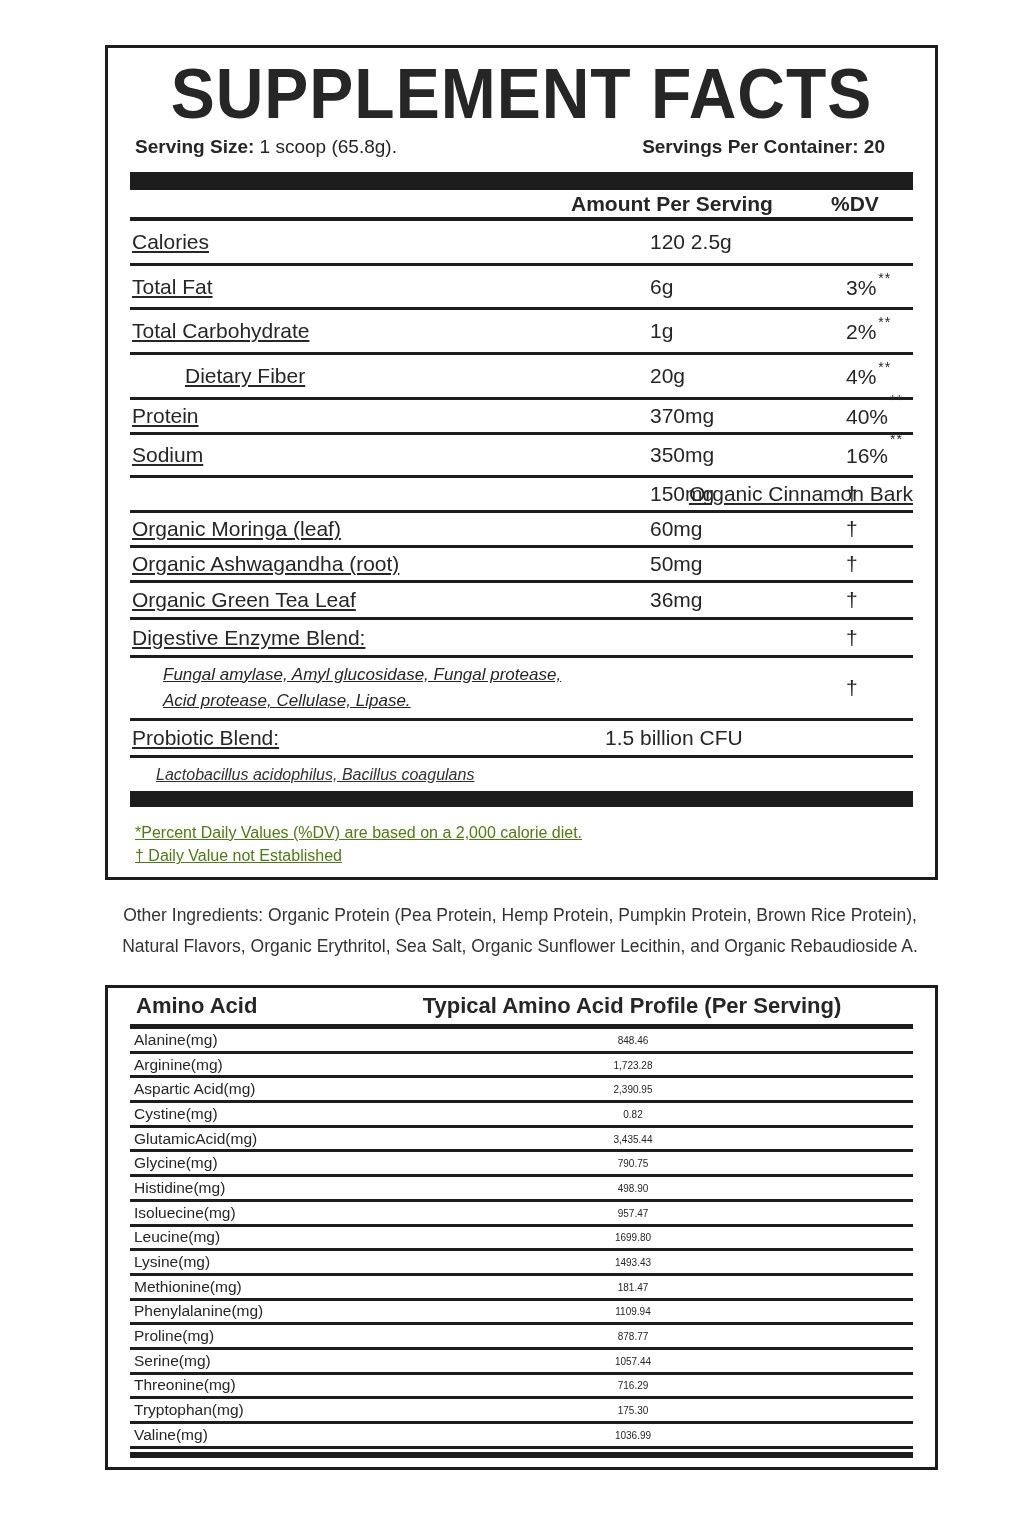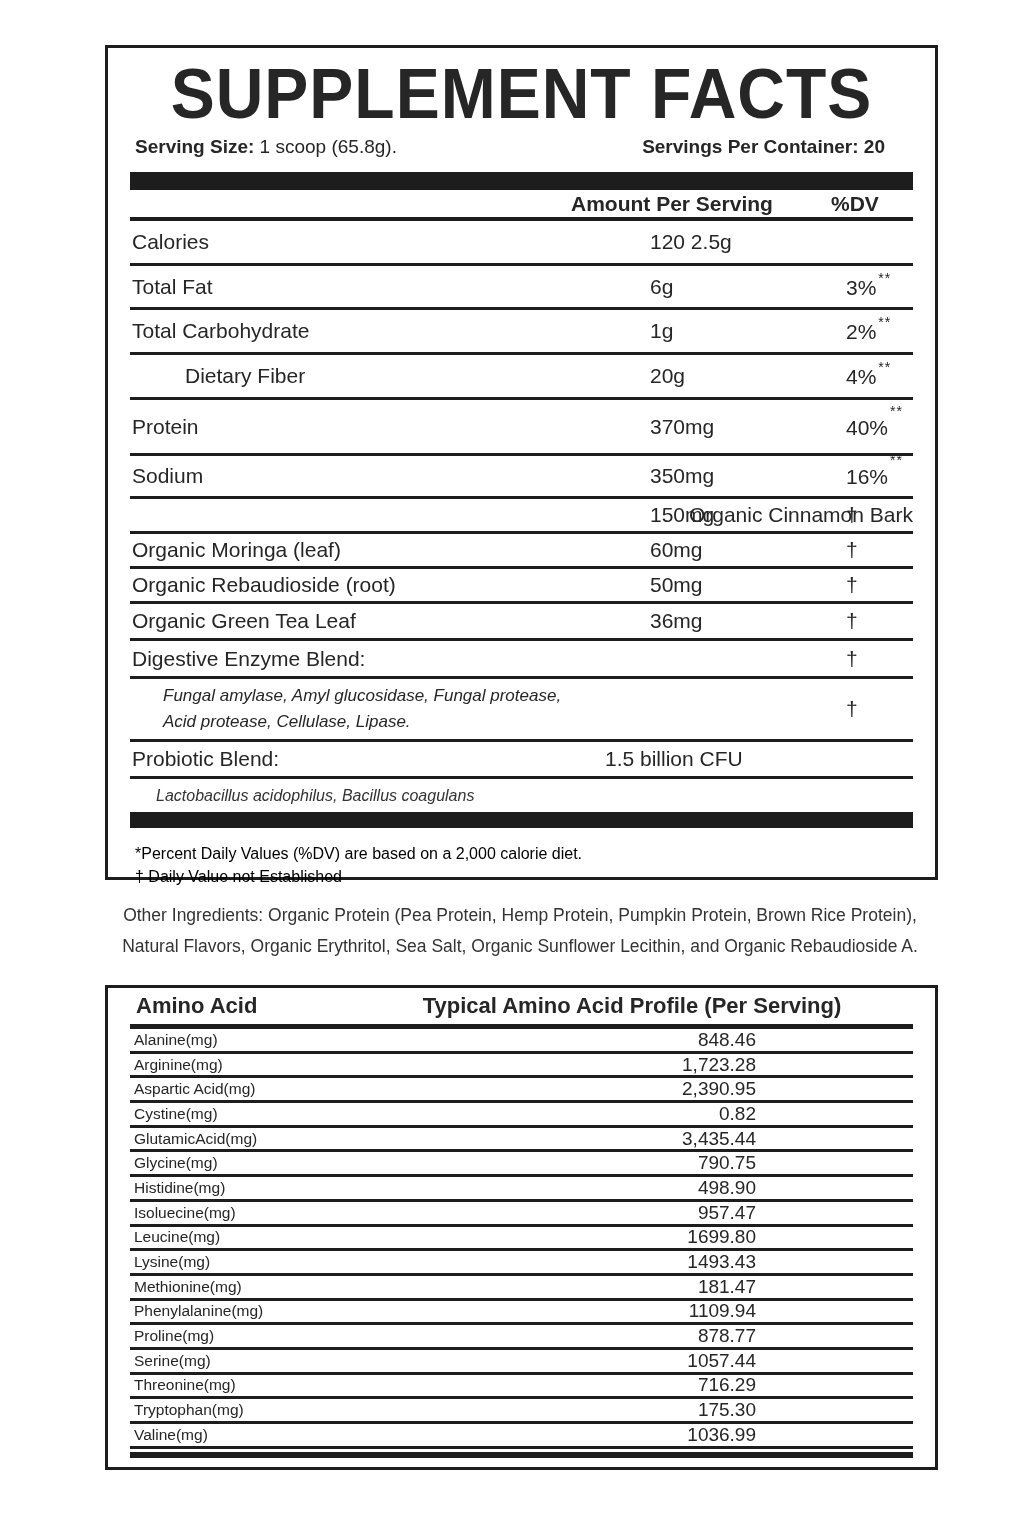--- a/index.html
+++ b/index.html
@@ -24,53 +24,53 @@
   .thickbar { height:18px; background:#1d1d1d; margin-top:14px; }
 
   .col-header { position:relative; height:31px; border-bottom:4px solid #1d1d1d; }
   .col-amount { position:absolute; left:441px; top:50%; transform:translateY(-50%);
                 font-weight:bold; font-size:21px; color:#262626; }
   .col-dv { position:absolute; left:701px; top:50%; transform:translateY(-50%);
             font-weight:bold; font-size:21px; color:#262626; }
 
   .frow { position:relative; border-bottom:3px solid #1d1d1d; display:flex; align-items:center; }
   .frow.nosep { border-bottom:none; }
-  .flabel { font-size:21px; color:#262626; padding-left:2px; }
+  .flabel { font-size:21px; color:#262626; padding-left:2px;text-decoration:underline; }
   .flabel.indent { padding-left:55px; }
   .flabel.ital { font-style:italic; font-size:17px; line-height:1.55; padding-left:33px;
                  white-space:pre-line; }
   .flabel.ital2 { font-style:italic; font-size:16px; padding-left:26px; color:#333; }
   .famount { position:absolute; left:520px; top:50%; transform:translateY(-50%);
              font-size:21px; color:#262626; white-space:nowrap; }
   .famount.wide { left:475px; }
   .fdv { position:absolute; left:716px; top:50%; transform:translateY(-50%);
          font-size:21px; color:#262626; white-space:nowrap; }
   .fdv sup { font-size:14px; position:relative; top:-4px; margin-left:2px; letter-spacing:1px; }
   .fdv sup.hi { top:-11px; }
 
-  .footnotes { margin-top:14px; padding-left:5px; font-size:16px; line-height:1.45; color:#000000; }
+  .footnotes { margin-top:14px; padding-left:5px; font-size:16px; line-height:1.45; color:#4d7c0f;text-decoration:underline; }
 
   
   .other-ing { position:absolute; left:100px; top:900px; width:824px; text-align:center;
                font-size:17.5px; line-height:1.75; color:#333; }
 
   
   .aa-box { position:absolute; left:97px; top:985px; width:833px; height:485px;
             border:3px solid #1d1d1d; background:#fff; }
   .aa-inner { margin:0 22px; }
   .aa-header { position:relative; height:41px; border-bottom:5px solid #1d1d1d;
                display:flex; align-items:center; }
   .aa-col-name { font-weight:bold; font-size:22px; padding-left:6px; color:#262626; }
   .aa-col-profile { position:absolute; left:277px; width:450px; text-align:center;
                     font-weight:bold; font-size:22px; color:#262626; }
   .arow { position:relative; height:24.7px; border-bottom:3px solid #1d1d1d;
           display:flex; align-items:center; }
   .alabel { font-size:15.5px; padding-left:4px; color:#262626; }
-  .avalue { position:absolute; left:380px; width:246px; text-align:right; top:50%;
-            transform:translateY(-50%); font-size:19px; color:#262626; }
+  .avalue { position:absolute; left:380px; width:246px; text-align:center; top:50%;
+            transform:translateY(-50%); font-size:10px; color:#262626; }
   .aa-endbar { height:6px; background:#1d1d1d; margin-top:3px; }
 </style>
 </head>
 <body>
 
 <div class="page">
 
   <div class="sf-box">
     <div class="sf-inner">
       <div class="sf-title">SUPPLEMENT FACTS</div>
@@ -102,42 +102,42 @@
           <div class="frow" style="height: 45px;">
             <div class="flabel">Total Carbohydrate</div>
             <div class="famount">1g</div>
             <div class="fdv">2%<sup>**</sup></div>
           </div>
           <div class="frow" style="height: 45px;">
             <div class="flabel indent">Dietary Fiber</div>
             <div class="famount">20g</div>
             <div class="fdv">4%<sup>**</sup></div>
           </div>
-          <div class="frow" style="height: 56px;">
+          <div class="frow" style="height: 35px;">
             <div class="flabel">Protein</div>
             <div class="famount">370mg</div>
             <div class="fdv">40%<sup class="hi">**</sup></div>
           </div>
           <div class="frow" style="height: 43px;">
             <div class="flabel">Sodium</div>
             <div class="famount">350mg</div>
             <div class="fdv">16%<sup class="hi">**</sup></div>
           </div>
           <div class="frow" style="height: 35px; justify-content: flex-end;">
             <div class="flabel">Organic Cinnamon Bark</div>
             <div class="famount">150mg</div>
             <div class="fdv">†</div>
           </div>
           <div class="frow" style="height: 35px; text-align: center;">
             <div class="flabel">Organic Moringa (leaf)</div>
             <div class="famount">60mg</div>
             <div class="fdv">†</div>
           </div>
           <div class="frow" style="height: 35px;">
-            <div class="flabel">Organic Rebaudioside (root)</div>
+            <div class="flabel">Organic Ashwagandha (root)</div>
             <div class="famount">50mg</div>
             <div class="fdv">†</div>
           </div>
           <div class="frow" style="height: 37px;">
             <div class="flabel">Organic Green Tea Leaf</div>
             <div class="famount">36mg</div>
             <div class="fdv">†</div>
           </div>
           <div class="frow" style="height: 38px;">
             <div class="flabel">Digestive Enzyme Blend:</div>

